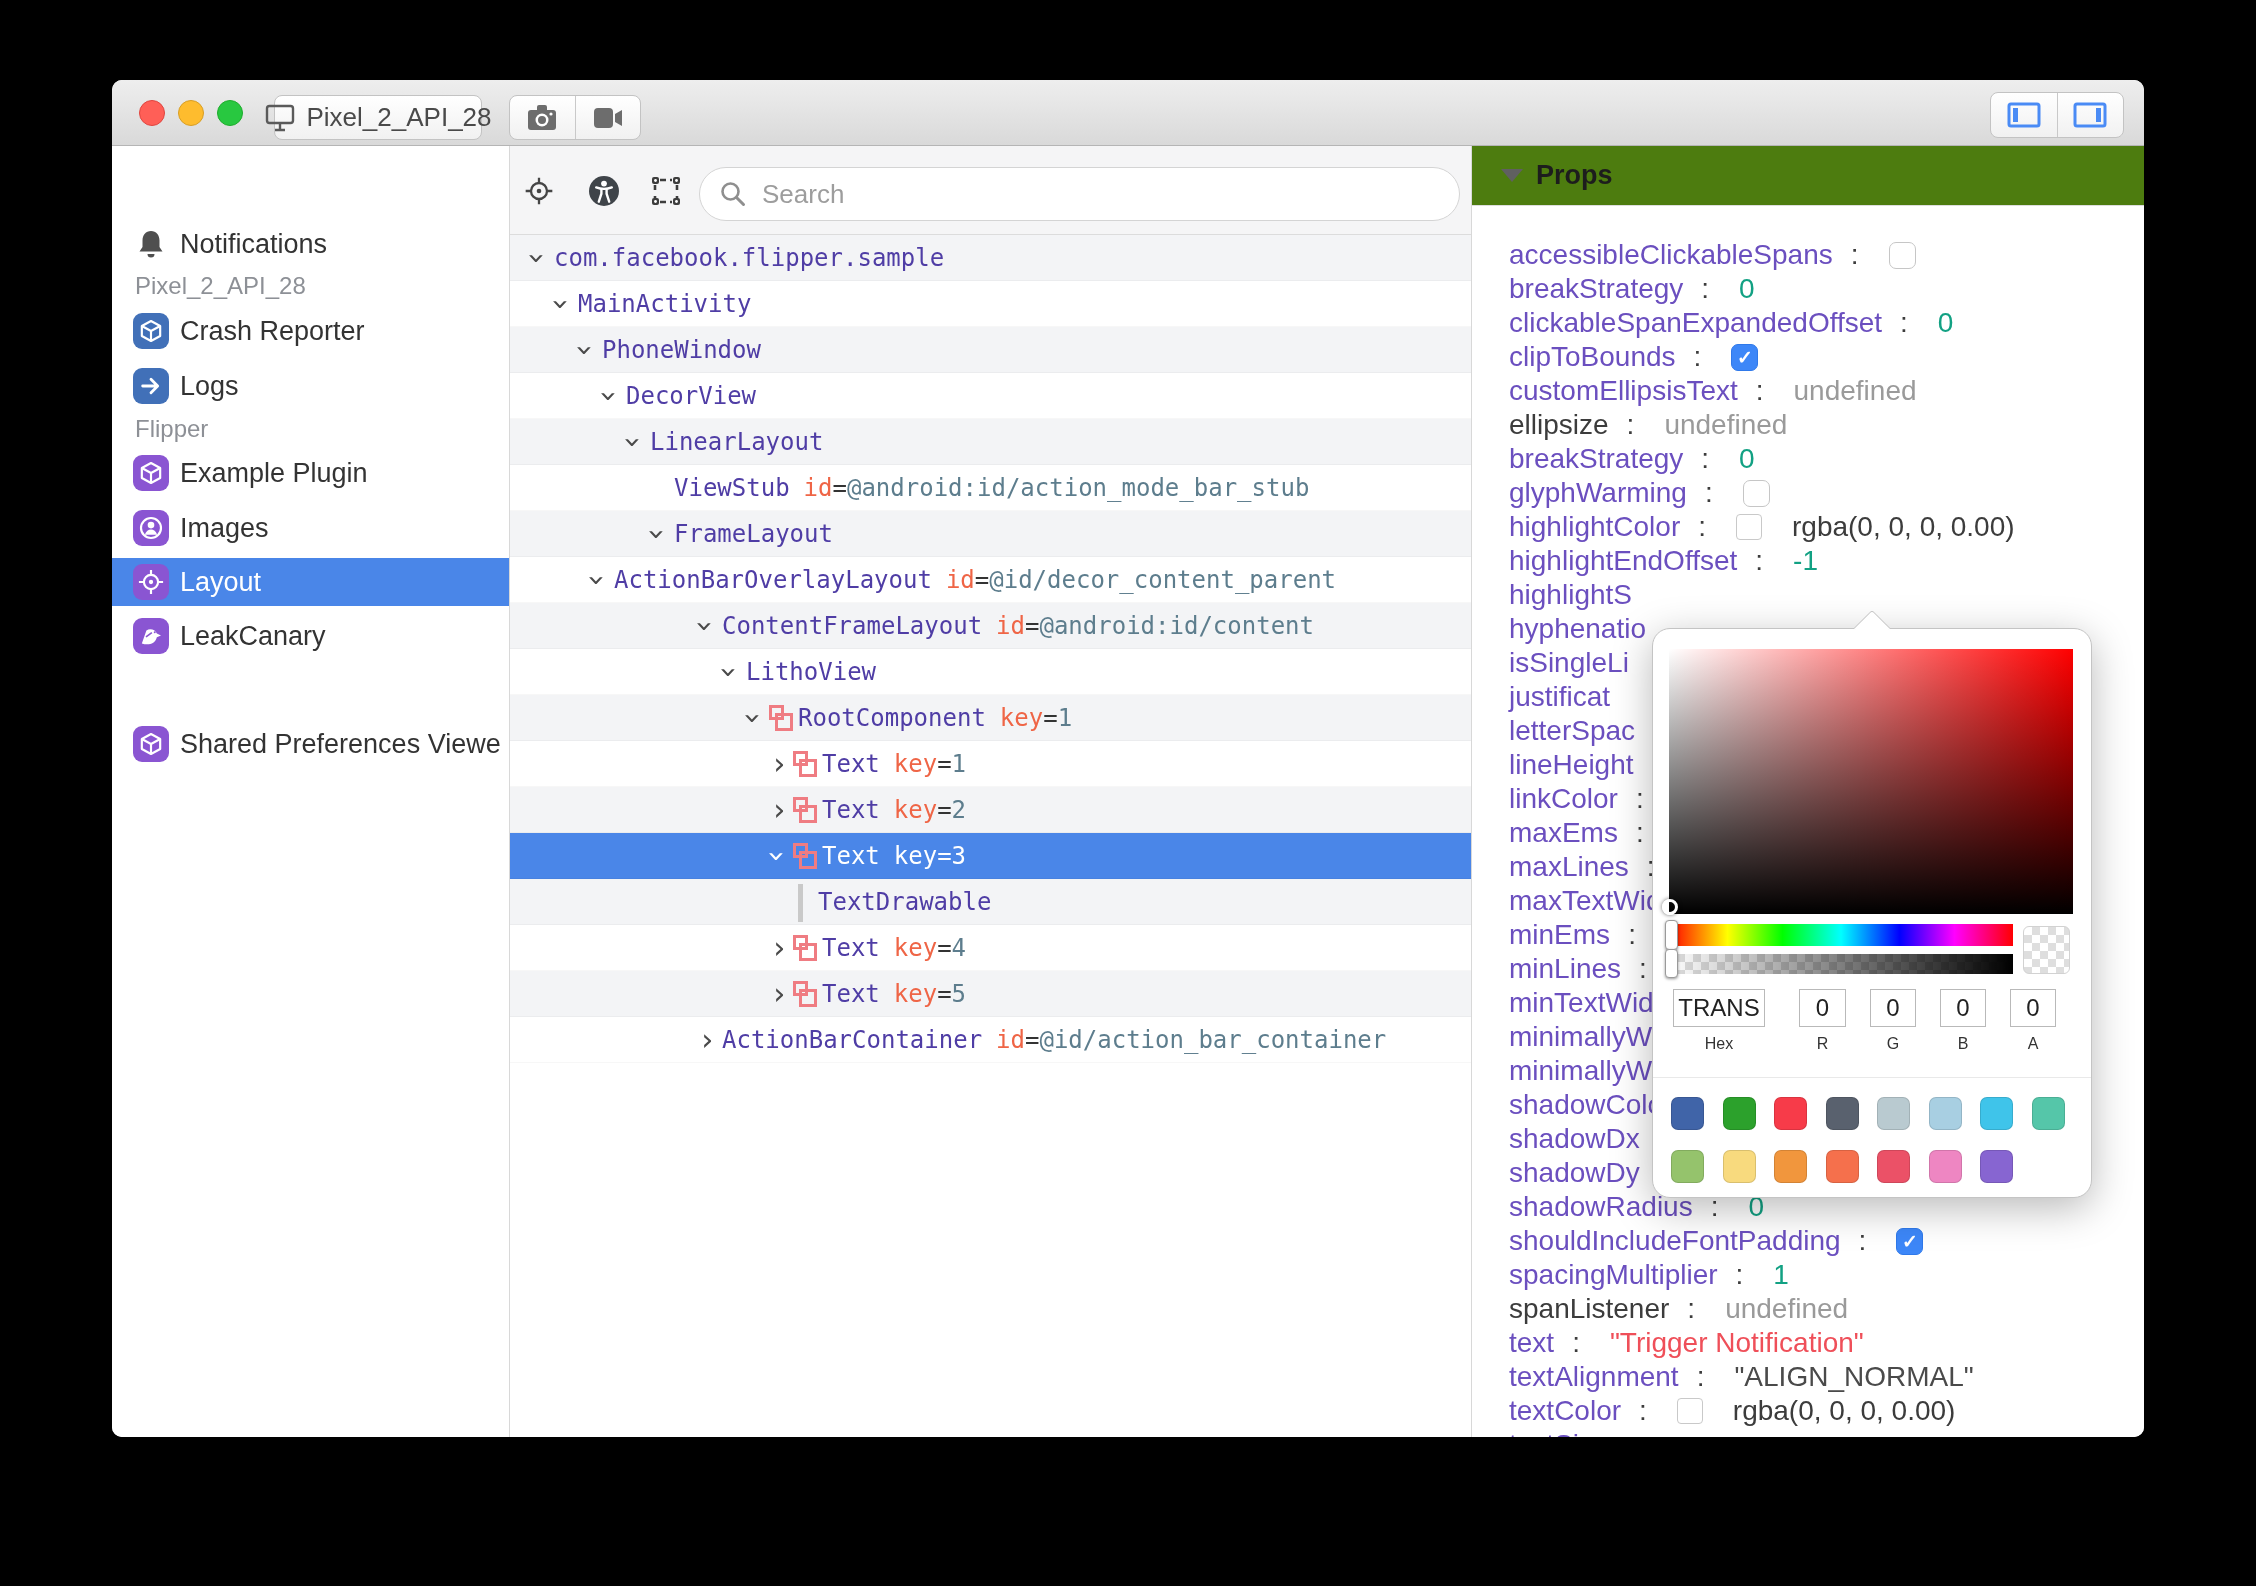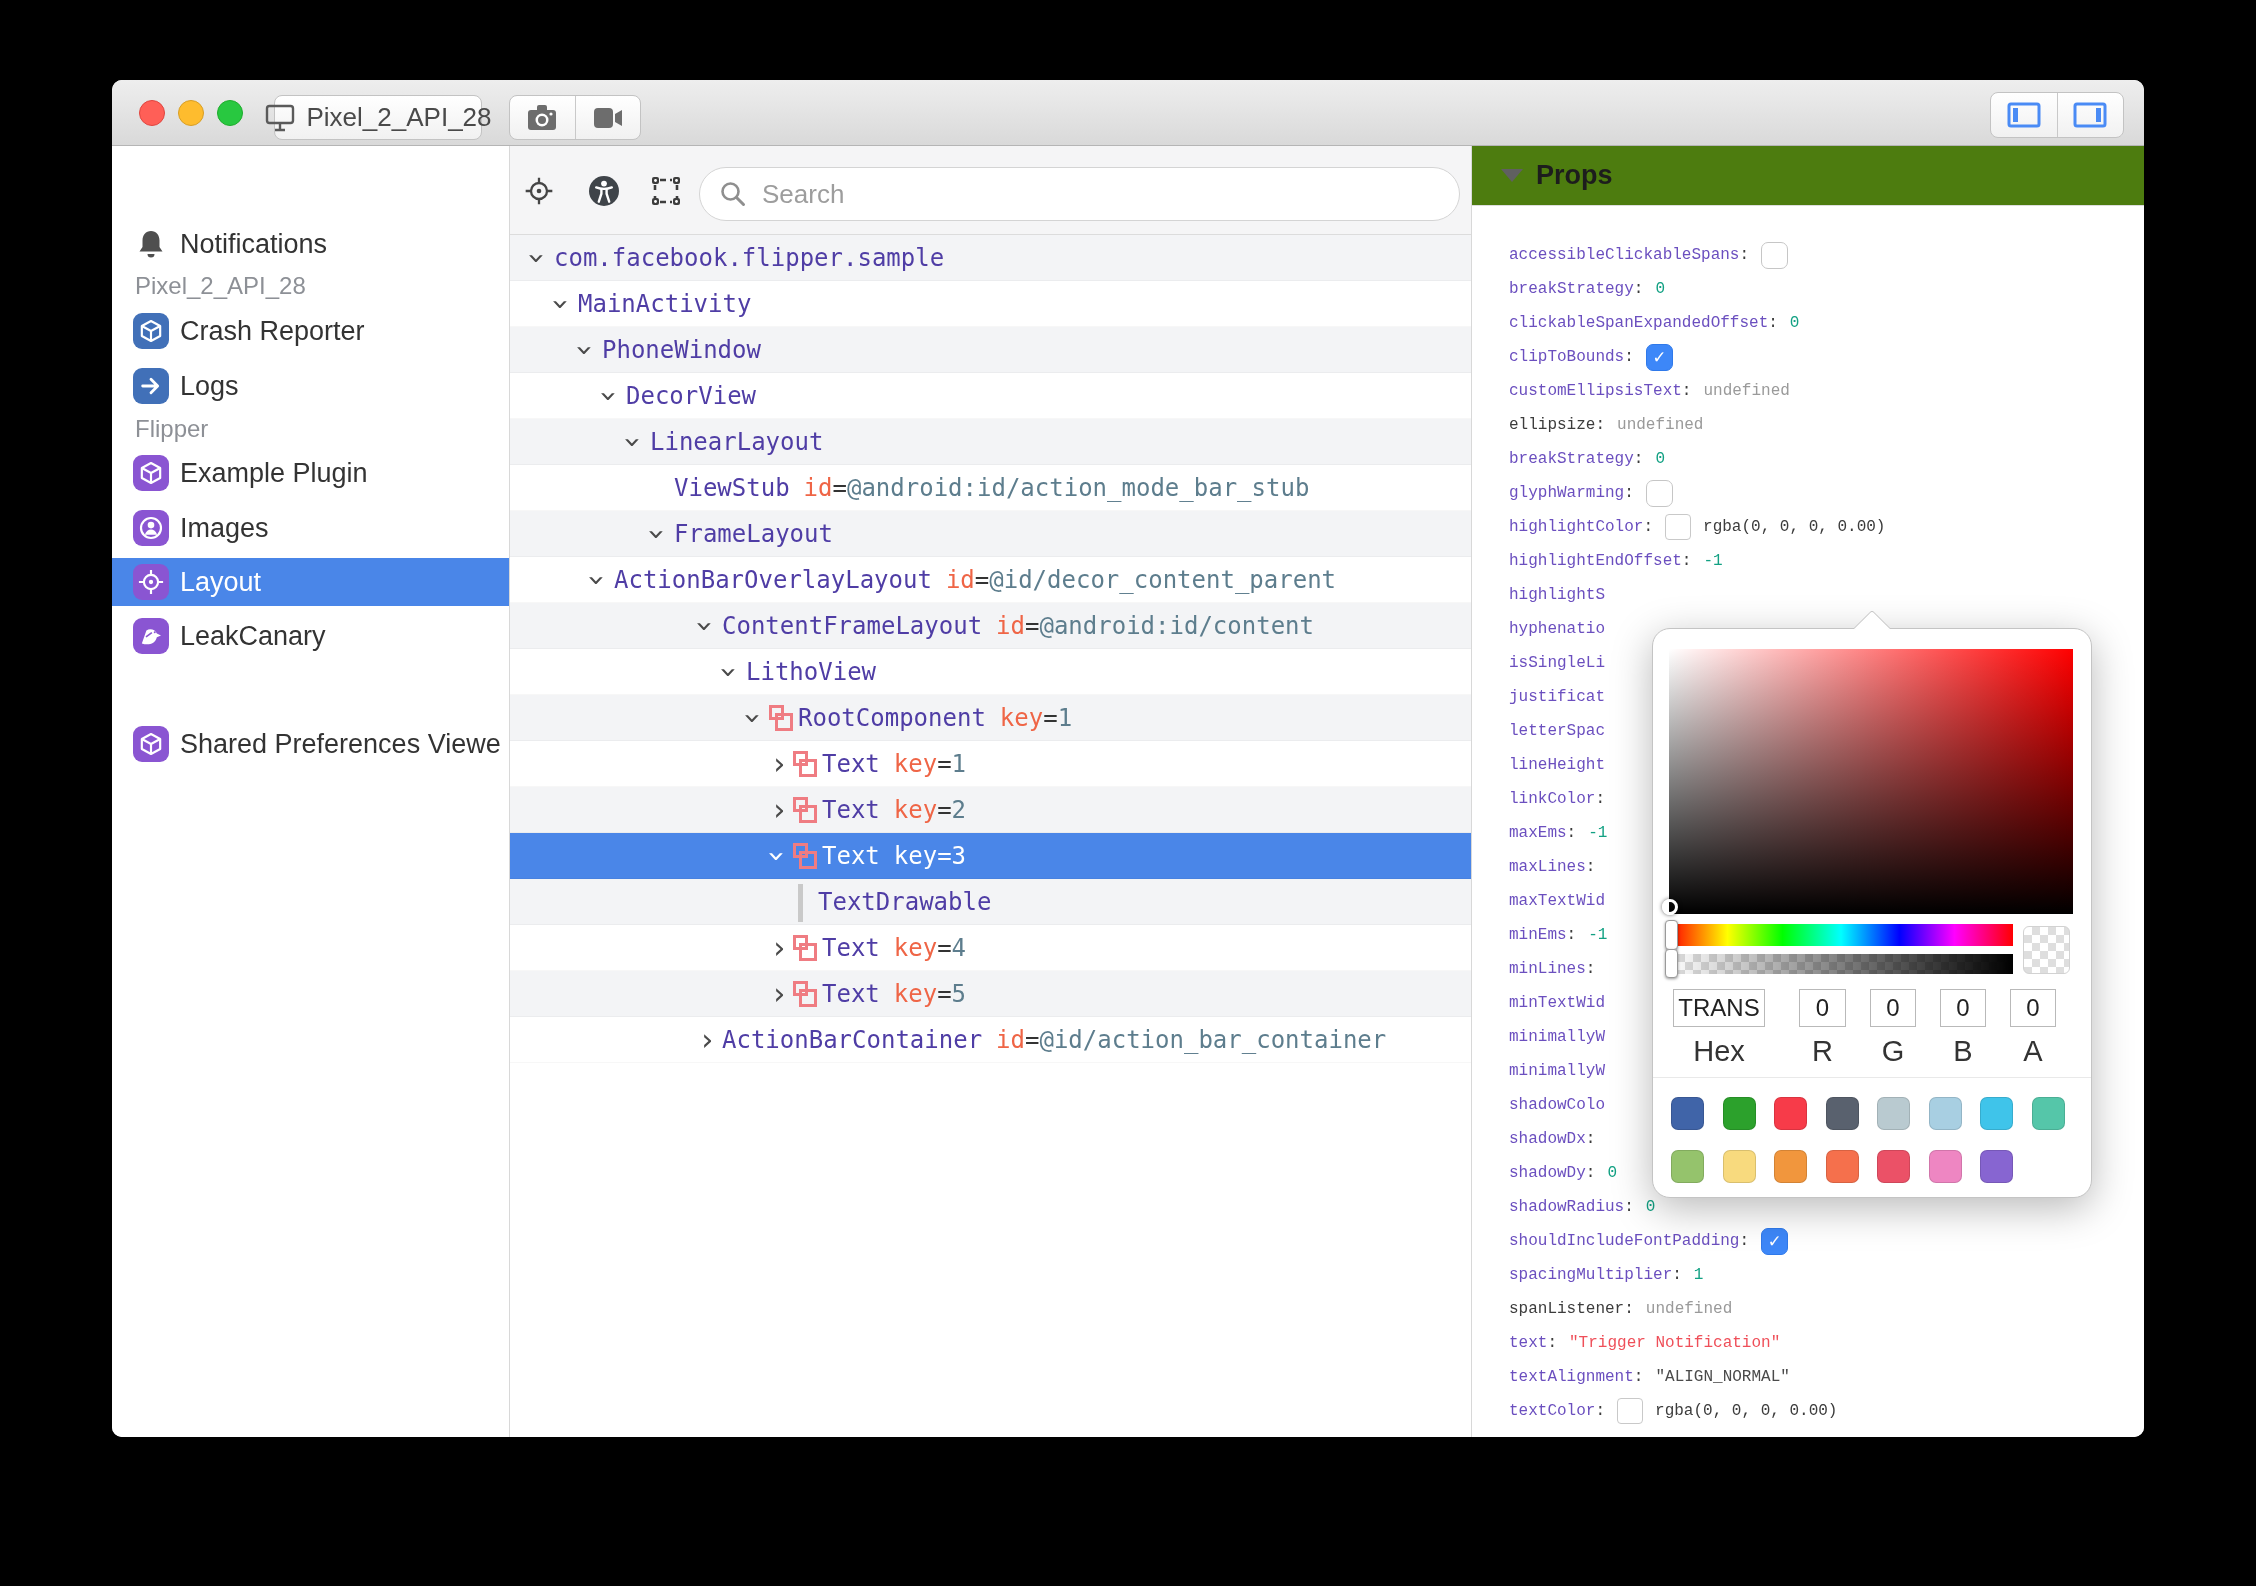--- a/index.html
+++ b/index.html
@@ -71,21 +71,21 @@
   .trow[data-variant="selected"] .nattr,
   .trow[data-variant="selected"] .neq,
   .trow[data-variant="selected"] .nval{color:#fff;}
 
   
   .props{position:absolute;left:1360px;top:66px;width:672px;height:1291px;background:#fff;overflow:hidden;}
   .props-header{position:absolute;left:0;top:0;width:100%;height:60px;background:#4d7c0f;border-bottom:1px solid #ddd;display:flex;align-items:center;}
   .props-tri{position:absolute;left:29px;width:0;height:0;border-left:11px solid transparent;border-right:11px solid transparent;border-top:13px solid #606060;}
   .props-title{position:absolute;left:64px;font-size:27px;font-weight:bold;color:#1d1d1d;}
   .plist{position:absolute;left:0;top:60px;width:100%;padding-top:32px;}
-  .prow{height:34px;display:flex;align-items:center;padding-left:37px;font-family:Liberation Mono, monospace;font-size:16px;white-space:pre;}
+  .prow{height:34px;display:flex;align-items:center;padding-left:37px;font-family:Liberation Sans, sans-serif;font-size:28px;white-space:pre;gap:18px;}
   .pkey[data-style="purple"]{color:#6b4fbf;}
   .pkey[data-style="dark"]{color:#3c3c3c;}
   .pcolon{color:#3c3c3c;}
   .pcontrol{display:none;}
   .pcontrol[data-control="unchecked"]{display:inline-block;width:27px;height:27px;margin-left:12px;background:#fff;border:1.5px solid #c6c6c6;border-radius:7px;}
   .pcontrol[data-control="checked"]{display:flex;width:27px;height:27px;margin-left:12px;background:#3d87f8;border:1.5px solid #2f79ea;border-radius:7px;color:#fff;align-items:center;justify-content:center;}
   .pcontrol[data-control="checked"]::after{content:"✓";font-size:19px;font-weight:bold;}
   .pcontrol[data-control="swatch"]{display:inline-block;width:26px;height:26px;margin-left:12px;background:#fff;border:1.5px solid #c9c9c9;border-radius:4px;}
   .pval{margin-left:12px;}
   .pval[data-style="num"]{color:#12a183;}
@@ -99,21 +99,21 @@
   .picker-caret{position:absolute;left:206px;top:-14px;width:26px;height:26px;background:#fff;border-left:1px solid #c4c4c4;border-top:1px solid #c4c4c4;transform:rotate(45deg);border-top-left-radius:4px;}
   .sv{position:absolute;left:16px;top:20px;width:404px;height:265px;background:linear-gradient(to top,#000,rgba(0,0,0,0)),linear-gradient(to right,#fff,#f00);}
   .sv-handle{position:absolute;left:9px;top:270px;width:16px;height:16px;border:3px solid #fff;border-radius:50%;box-shadow:0 0 4px rgba(0,0,0,.6);}
   .checker{background-image:conic-gradient(#dedede 0 25%,#fff 0 50%,#dedede 0 75%,#fff 0);background-size:16px 16px;}
   .hue{position:absolute;left:16px;top:295px;width:344px;height:22px;background:linear-gradient(to right,#f00 0%,#ff0 17%,#0f0 33%,#0ff 50%,#00f 67%,#f0f 83%,#f00 100%);}
   .alpha{position:absolute;left:16px;top:325px;width:344px;height:20px;}
   .alpha::after{content:"";position:absolute;inset:0;background:linear-gradient(to right,rgba(0,0,0,0),#000);}
   .slider-handle{position:absolute;width:13px;height:30px;background:#fff;border:1px solid #9a9a9a;border-radius:4px;box-shadow:0 1px 3px rgba(0,0,0,.4);z-index:2;}
   .preview-swatch{position:absolute;left:370px;top:297px;width:47px;height:48px;border:1px solid #d2d2d2;border-radius:6px;}
   .pk-input{position:absolute;top:360px;height:38px;background:#fff;border:1px solid #b9b9b9;display:flex;align-items:center;justify-content:center;font-size:24px;color:#222;}
-  .pk-label{position:absolute;top:406px;font-size:29px;color:#333;text-align:center;}
+  .pk-label{position:absolute;top:406px;font-size:16px;color:#333;text-align:center;}
   .pk-divider{position:absolute;left:0;top:448px;width:100%;height:1px;background:#e9e9e9;}
   .palette{position:absolute;left:18px;display:flex;gap:18.5px;}
   .swatch{width:33px;height:33px;border-radius:7px;border:1px solid rgba(0,0,0,.12);}
 
   svg{display:block;}
 </style>
 </head>
 <body>
 
 <div class="window">

